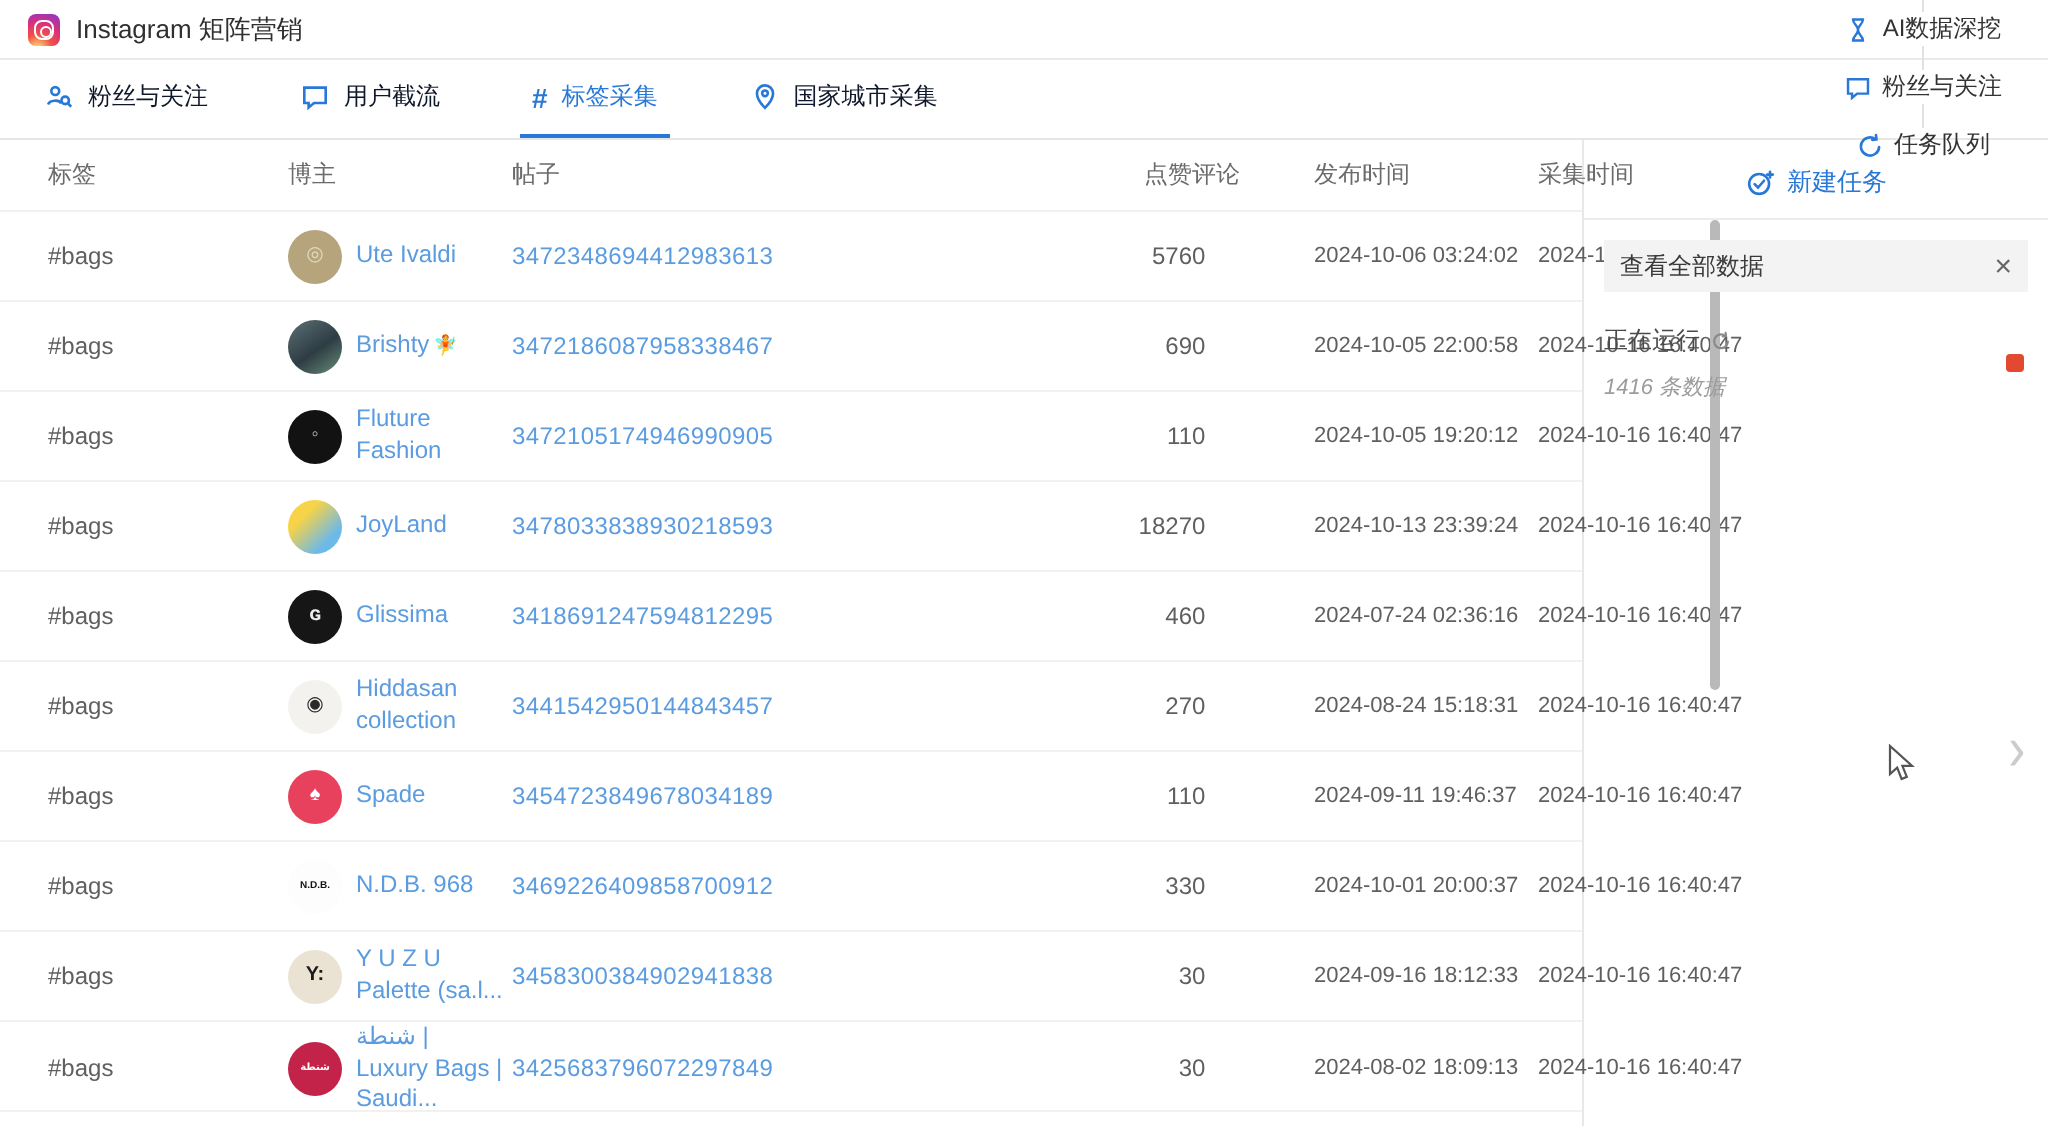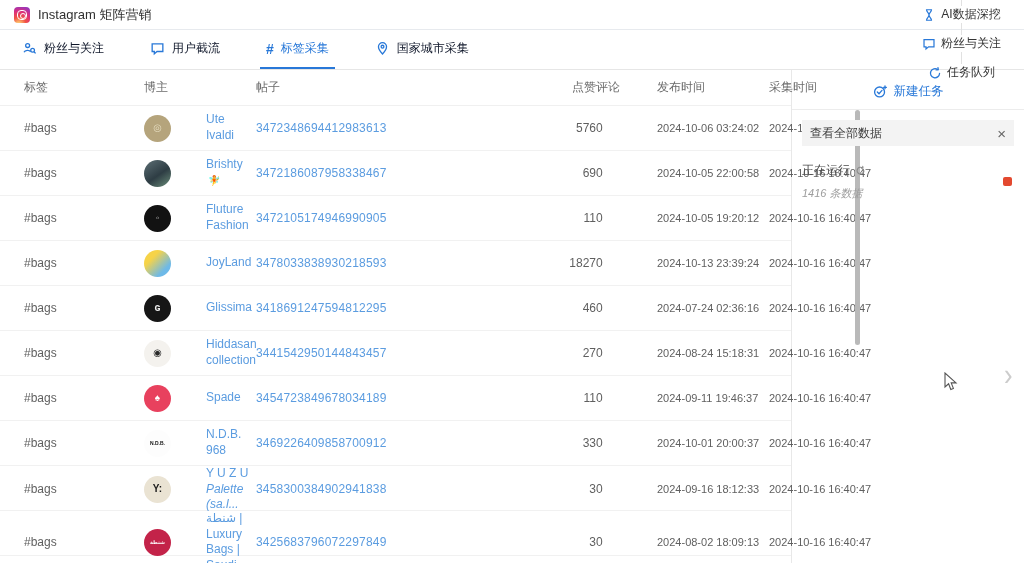--- a/index.html
+++ b/index.html
@@ -35,22 +35,22 @@
   .thead, .tr { display:grid; grid-template-columns:120px 112px 264px 76px 56px 112px 110px;
     padding-left:24px; align-items:center; }
   .thead { height:36px; color:#6b6b6b; border-bottom:1px solid #f0f0f0; }
   .tr { height:45px; border-bottom:1px solid #f1f1f1; color:#5f5f5f; }
   .c-likes { text-align:right; }
   .c-comments { text-align:left; }
   .c-time { padding-left:5px; }
   .blogger { display:flex; align-items:center; gap:7px; padding-right:4px; }
   .avatar { width:27px; height:27px; border-radius:50%; flex:none; display:flex; align-items:center;
     justify-content:center; font-weight:bold; overflow:hidden; text-align:center; line-height:1; }
-  .bname { color:#5b9ce0; line-height:1.3; cursor:pointer;margin-left:28px; }
-  .bname .name2 { display:block; font-style:italic; }
+  .bname { color:#5b9ce0; line-height:1.3; cursor:pointer; }
+  .bname .name2 { display:block; }
   .bname .badge { margin-left:2px; font-size:10px; color:#e9b63a; }
   .bname span:empty { display:none; }
   .plink { color:#5b9ce0; letter-spacing:.2px; cursor:pointer; }
   .tdtime { font-size:11px; }
   .vthumb { position:absolute; left:855px; top:40px; width:5px; height:235px; background:#b9b9b9; border-radius:3px; }
   
   .panel { flex:1; padding-top:6px; position:relative; }
   .newtask { height:30px; display:flex; align-items:center; justify-content:center; gap:6px;
     color:#2878d8; font-size:12.5px; cursor:pointer; }
   .panel-divider { border-bottom:1px solid #ececec; margin-top:3px; }

